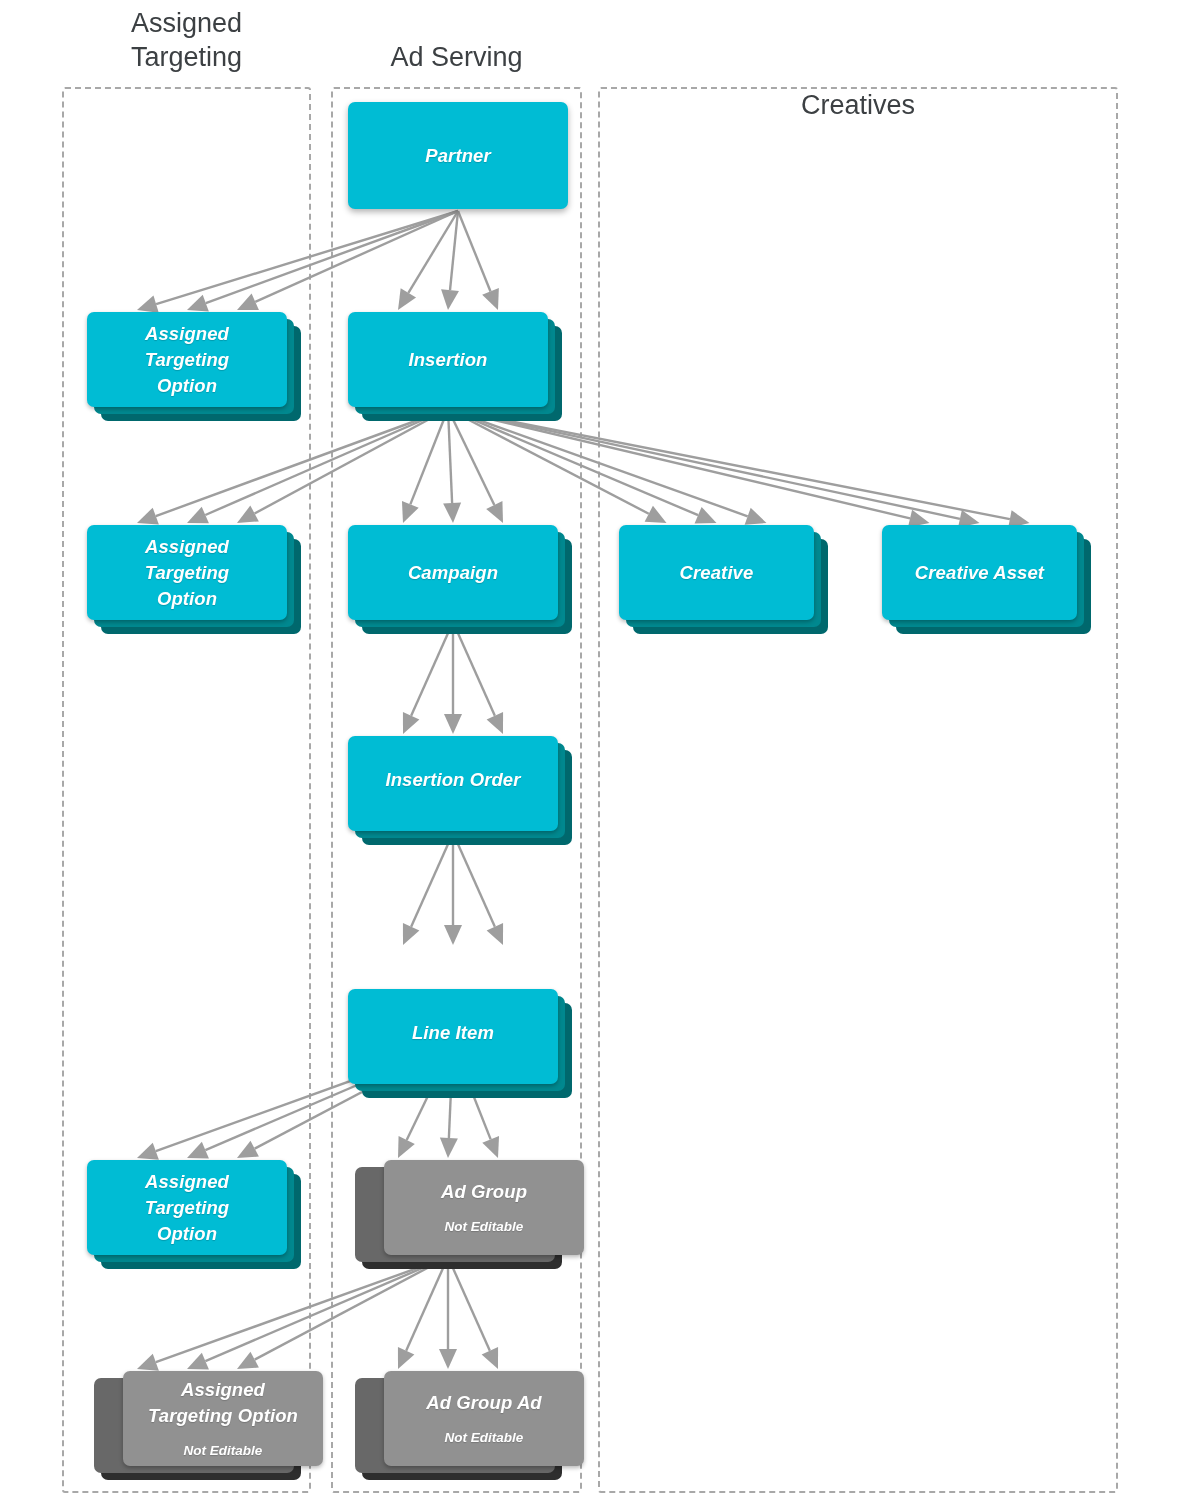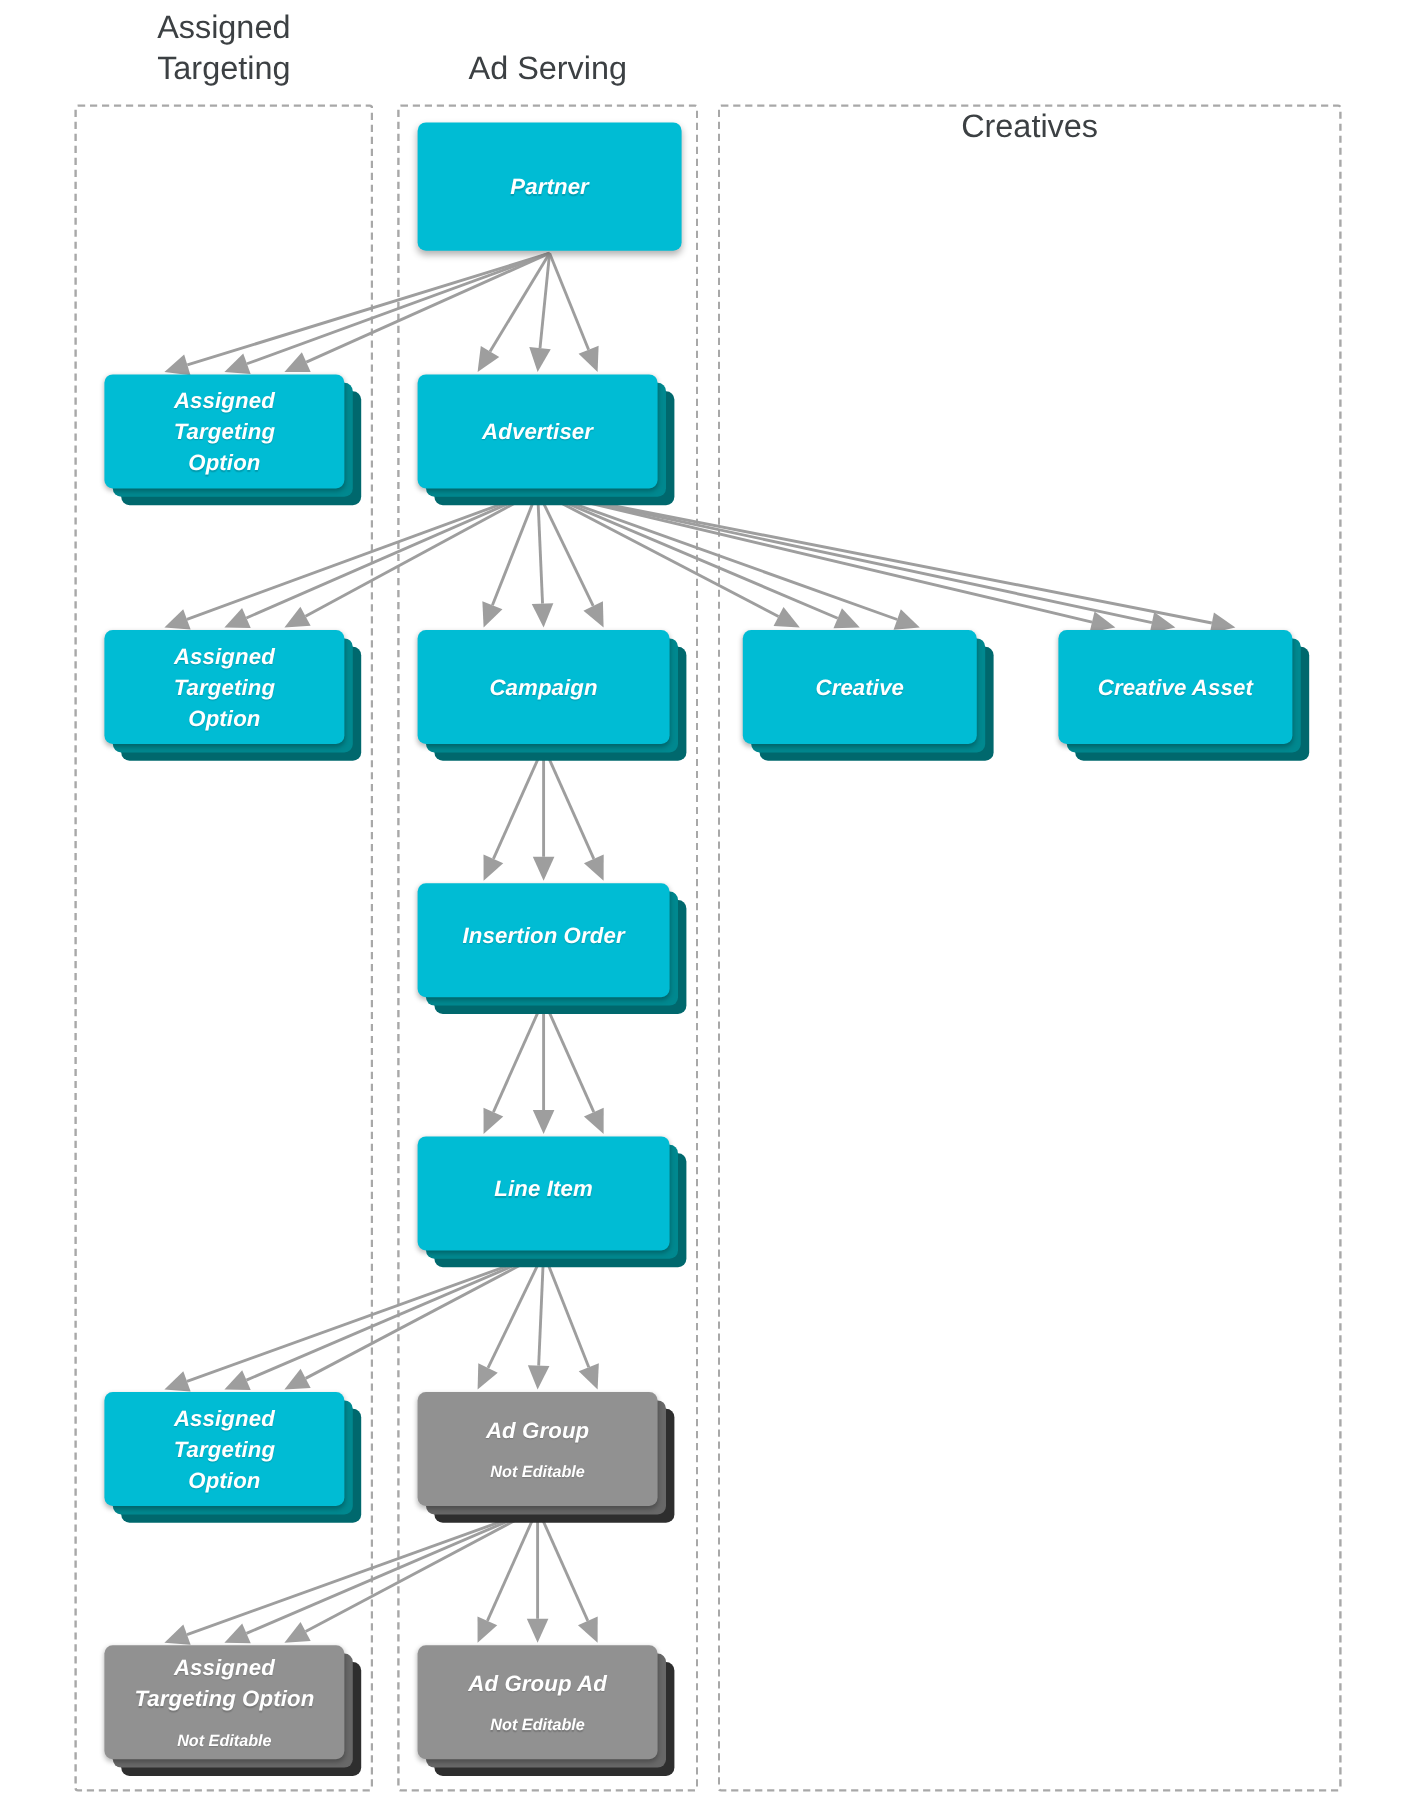--- a/index.html
+++ b/index.html
@@ -75,21 +75,21 @@
     justify-content: center;
     box-shadow: 0 2px 4px rgba(0,0,0,0.28);
   }
 
   
   .cy .l1 { background: #00bcd4; }
   .cy .l2 { background: #00888f; }
   .cy .l3 { background: #00686d; }
 
   
-  .gy .l1 { background: #919191; }
+  .gy .l1 { background: #919191; margin-left: 36px; }
   .gy .l2 { background: #686868; }
   .gy .l3 { background: #2e2e2e; }
 
   .node-label {
     color: #ffffff;
     font-weight: bold;
     font-size: 18.5px;
     line-height: 26px;
     text-align: center;
     letter-spacing: 0.1px;
@@ -211,21 +211,21 @@
       <div class="node-label">Assigned
 Targeting
 Option</div>
     </div>
   </div>
 
   <div class="node cy" style="left:348px; top:312px; width:200px; height:95px; z-index:20;">
     <div class="card l3" style="left:14px; top:14px; width:200px; height:95px;"></div>
     <div class="card l2" style="left:7px;  top:7px;  width:200px; height:95px;"></div>
     <div class="card l1" style="width:200px; height:95px;">
-      <div class="node-label">Advertiser</div>
+      <div class="node-label">Insertion</div>
     </div>
   </div>
 
   <div class="node cy" style="left:87px; top:525px; width:200px; height:95px; z-index:20;">
     <div class="card l3" style="left:14px; top:14px; width:200px; height:95px;"></div>
     <div class="card l2" style="left:7px;  top:7px;  width:200px; height:95px;"></div>
     <div class="card l1" style="width:200px; height:95px;">
       <div class="node-label">Assigned
 Targeting
 Option</div>
@@ -257,21 +257,21 @@
   </div>
 
   <div class="node cy shift-up" style="left:348px; top:736px; width:210px; height:95px; z-index:20;">
     <div class="card l3" style="left:14px; top:14px; width:210px; height:95px;"></div>
     <div class="card l2" style="left:7px;  top:7px;  width:210px; height:95px;"></div>
     <div class="card l1" style="width:210px; height:95px;">
       <div class="node-label">Insertion Order</div>
     </div>
   </div>
 
-  <div class="node cy shift-up" style="left:348px; top:947px; width:210px; height:95px; z-index:20;">
+  <div class="node cy shift-up" style="left:348px; top:989px; width:210px; height:95px; z-index:20;">
     <div class="card l3" style="left:14px; top:14px; width:210px; height:95px;"></div>
     <div class="card l2" style="left:7px;  top:7px;  width:210px; height:95px;"></div>
     <div class="card l1" style="width:210px; height:95px;">
       <div class="node-label">Line Item</div>
     </div>
   </div>
 
   <div class="node cy" style="left:87px; top:1160px; width:200px; height:95px; z-index:20;">
     <div class="card l3" style="left:14px; top:14px; width:200px; height:95px;"></div>
     <div class="card l2" style="left:7px;  top:7px;  width:200px; height:95px;"></div>

